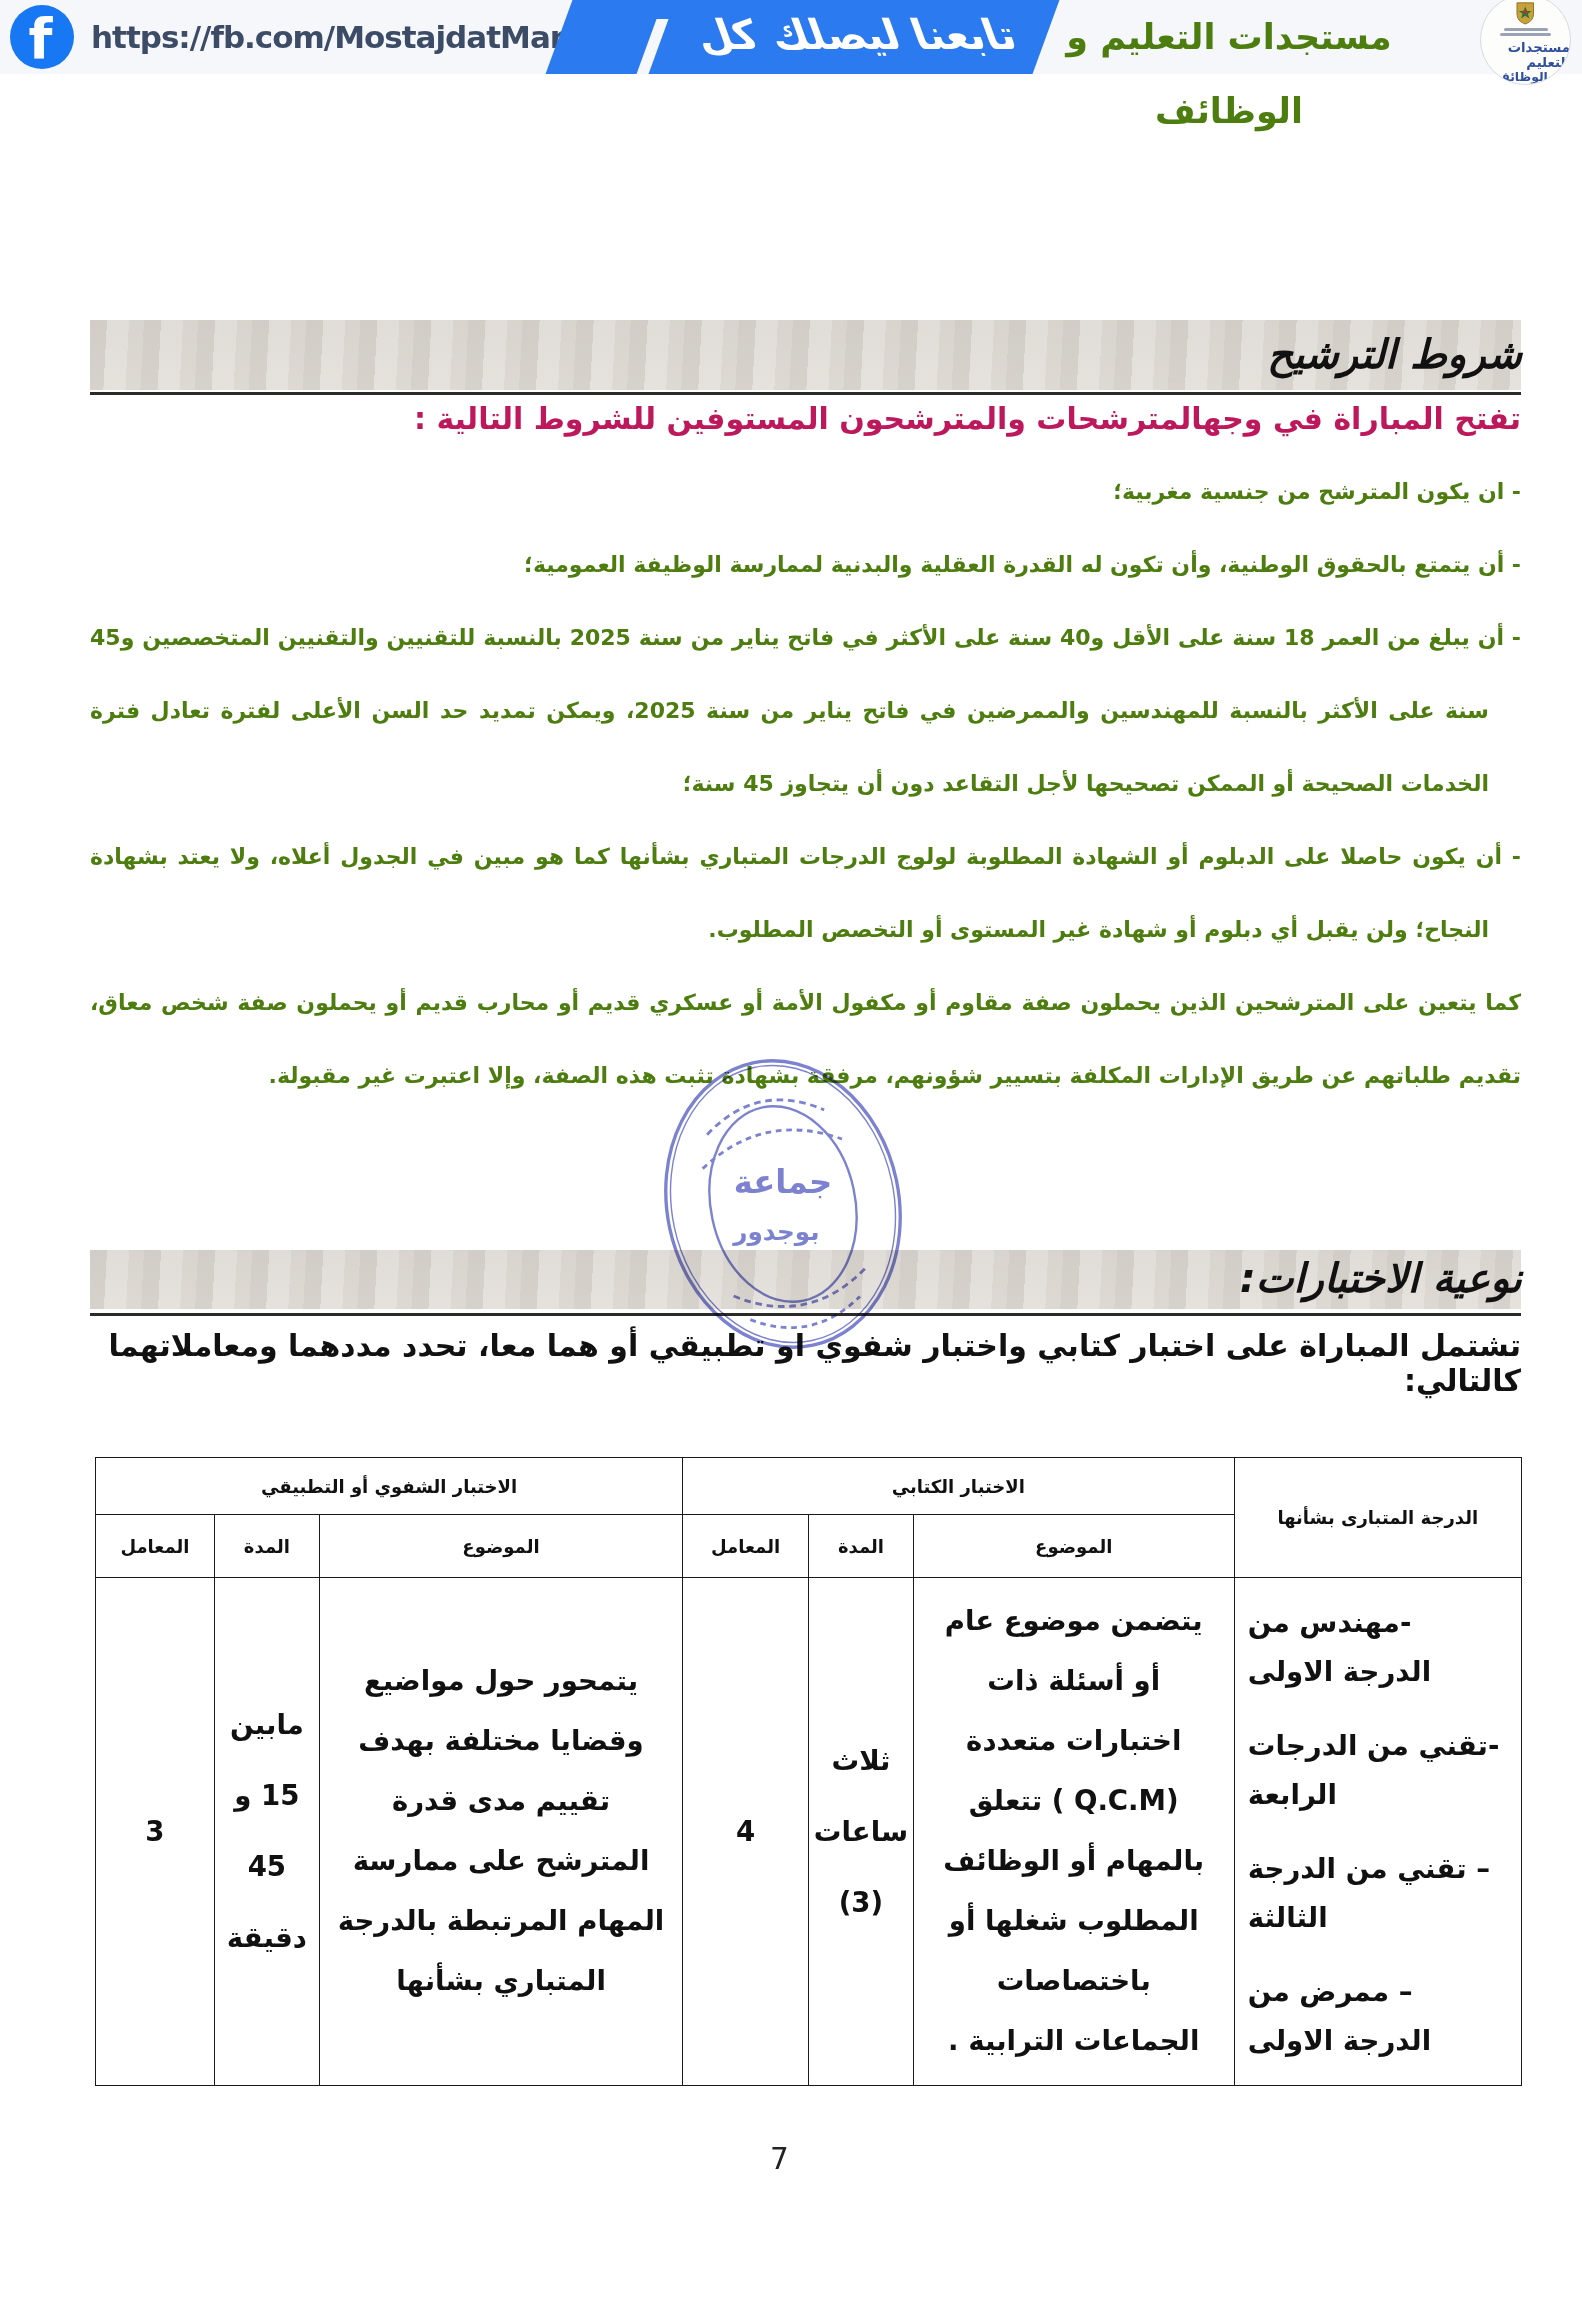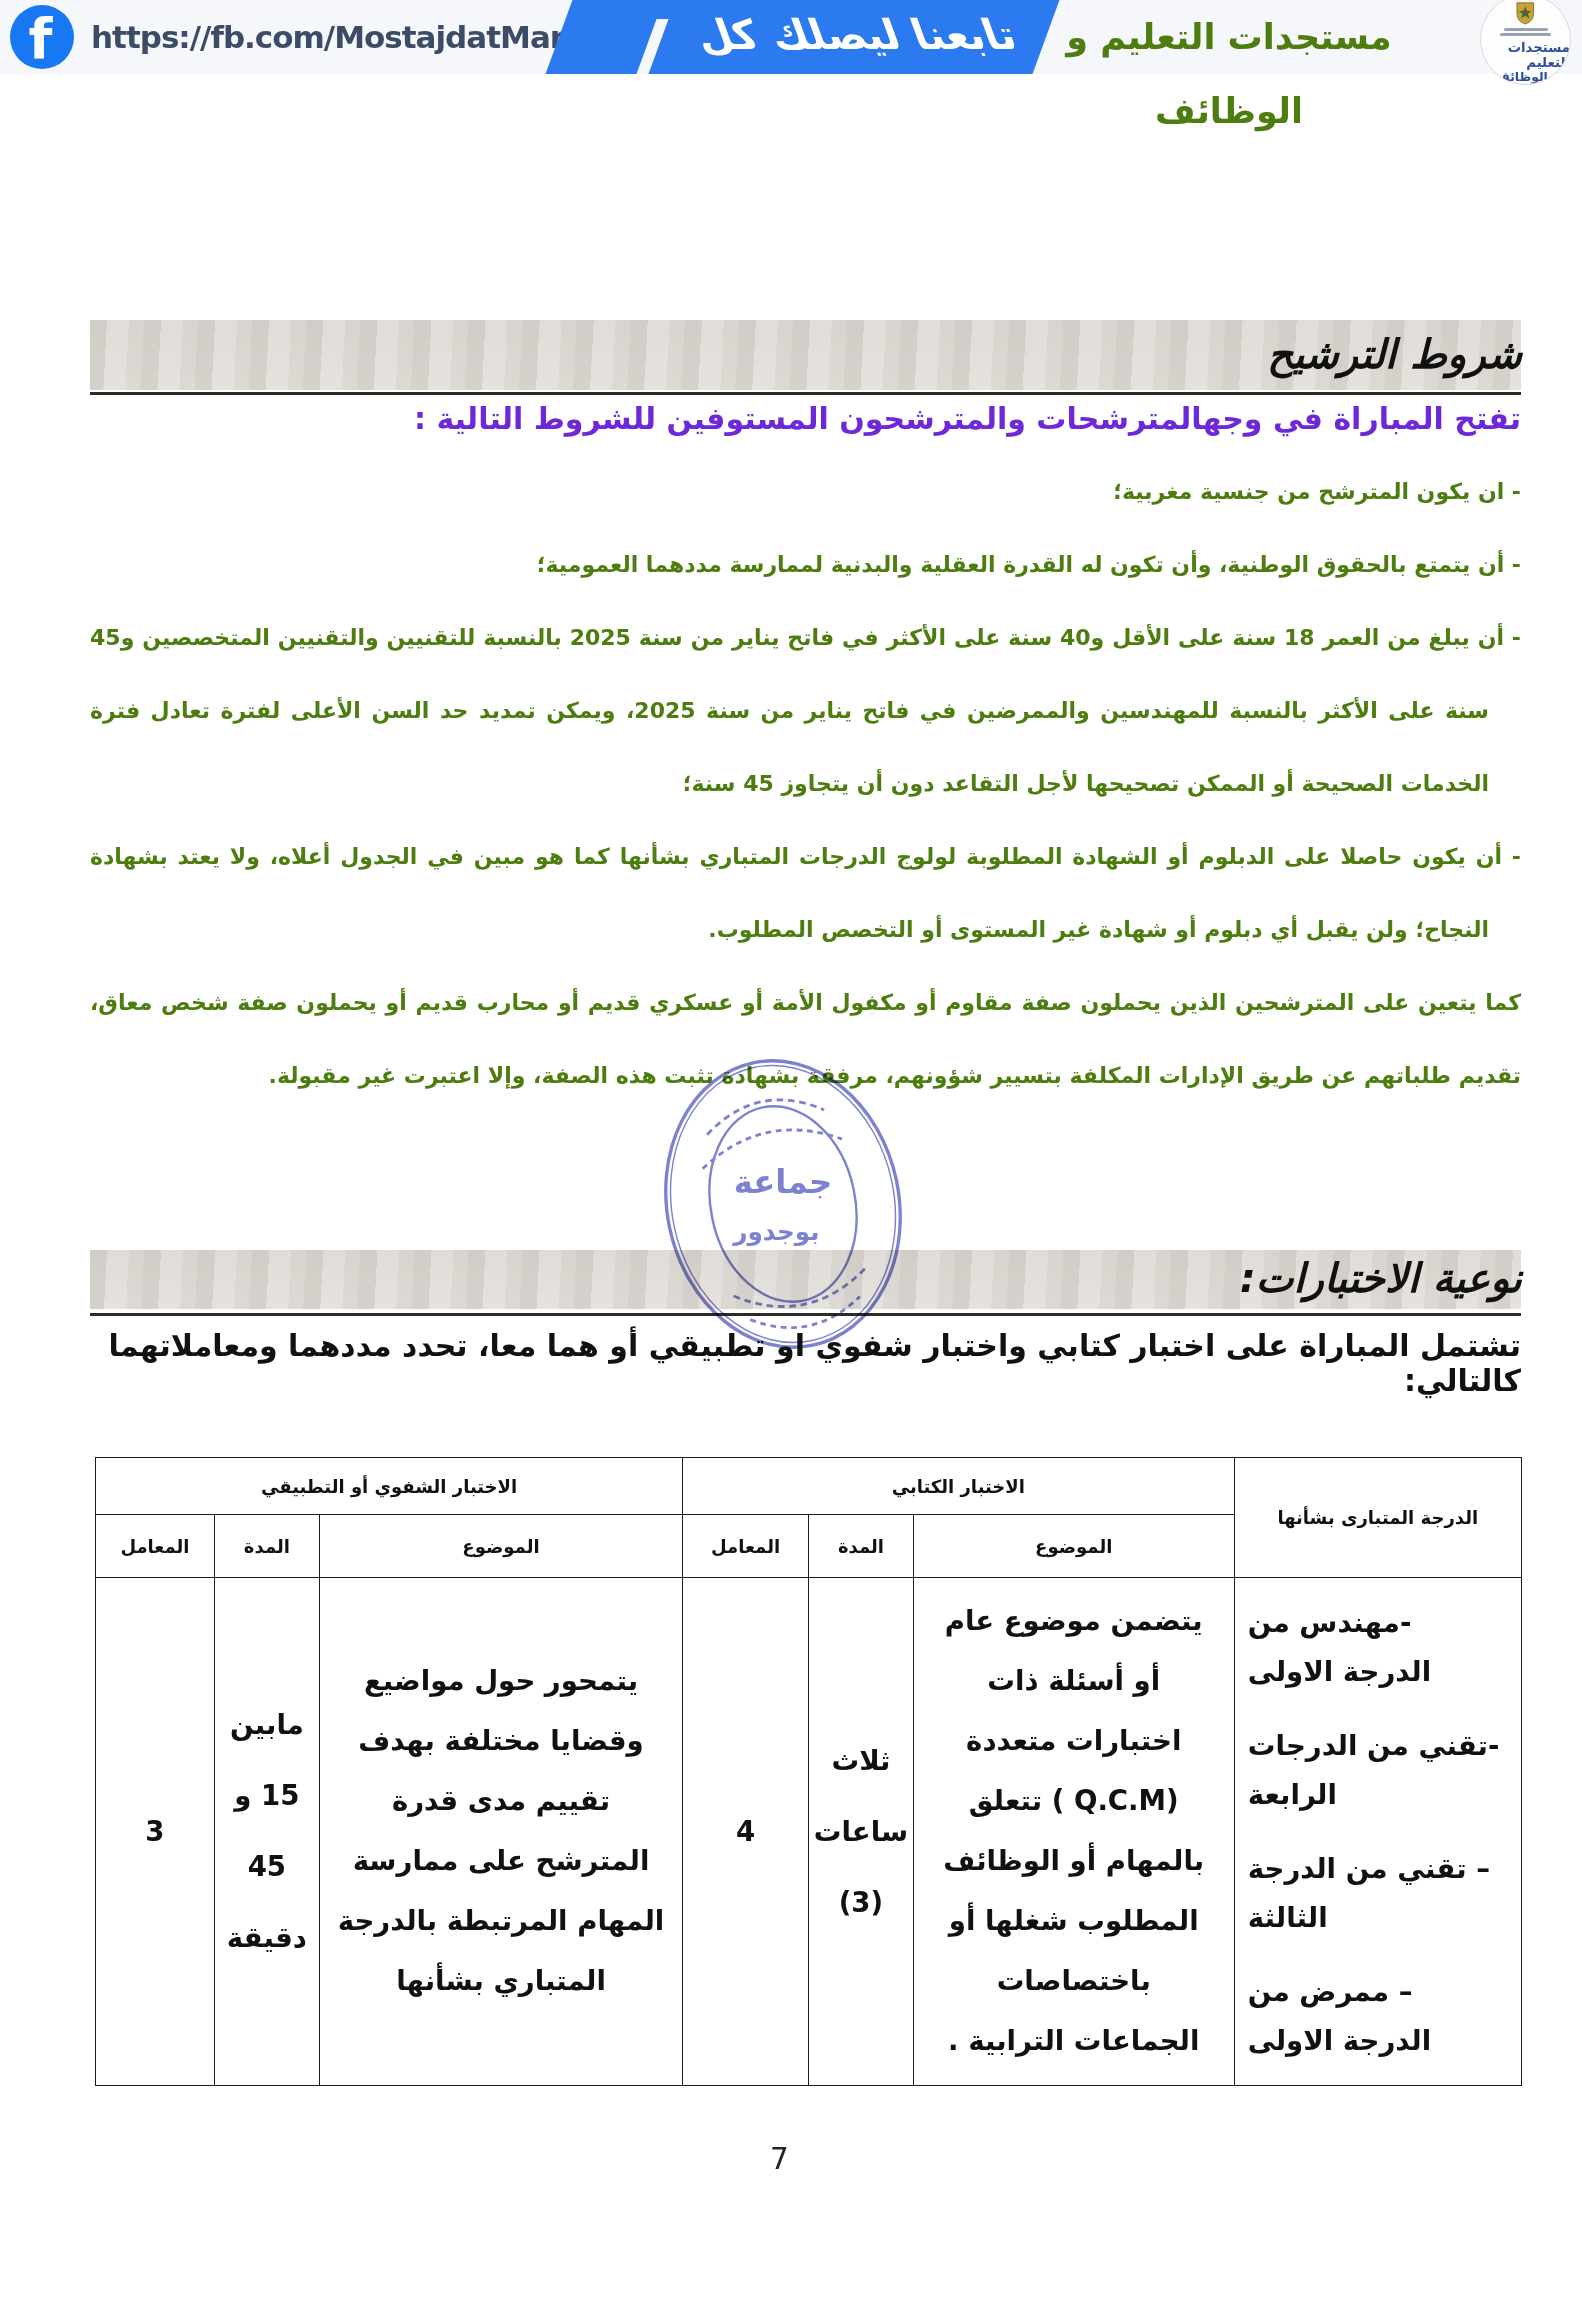--- a/index.html
+++ b/index.html
@@ -37,21 +37,21 @@
   .band2{top:1250px;height:59px;}
   .hrule{position:absolute;left:90px;width:1431px;height:2.9px;background:#2b2b28;}
   .rule1{top:392px;}
   .rule2{top:1313px;}
   .sec-title{position:absolute;right:61px;direction:rtl;font-weight:bold;color:#111;
              font-size:40px;font-style:italic;}
   .title1{top:331px;}
   .title2{top:1255px;}
   
   .intro{position:absolute;left:90px;top:401px;width:1431px;direction:rtl;text-align:right;
-         font-weight:bold;font-size:30px;color:#6d28d9;}
+         font-weight:bold;font-size:30px;color:#be185d;}
   .flow{position:absolute;left:90px;top:455px;width:1431px;direction:rtl;text-align:justify;
         font-weight:bold;font-size:22px;line-height:73px;color:#4d7c0f;}
   .flow .li{padding-right:32px;text-indent:-32px;}
   .intro2{position:absolute;left:90px;top:1328px;width:1431px;direction:rtl;text-align:right;
           font-weight:bold;font-size:30px;color:#111;}
   
   .exams{position:absolute;left:95px;top:1457px;width:1427px;border-collapse:collapse;
          direction:rtl;color:#111;}
   .exams th,.exams td{border:1.9px solid #1a1a18;font-weight:bold;}
   .exams th{font-size:18px;padding:3.8px;}
@@ -98,21 +98,21 @@
   </div>
 
   <div class="scanband band1"></div>
   <div class="sec-title title1">شروط الترشيح</div>
   <div class="hrule rule1"></div>
 
   <div class="intro">تفتح المباراة في وجهالمترشحات والمترشحون المستوفين للشروط التالية :</div>
 
   <div class="flow">
     <div class="li">- ان يكون المترشح من جنسية مغربية؛</div>
-    <div class="li">- أن يتمتع بالحقوق الوطنية، وأن تكون له القدرة العقلية والبدنية لممارسة مددهما العمومية؛</div>
+    <div class="li">- أن يتمتع بالحقوق الوطنية، وأن تكون له القدرة العقلية والبدنية لممارسة الوظيفة العمومية؛</div>
     <div class="li">- أن يبلغ من العمر 18 سنة على الأقل و40 سنة على الأكثر في فاتح يناير من سنة 2025 بالنسبة للتقنيين والتقنيين المتخصصين و45 سنة على الأكثر بالنسبة للمهندسين والممرضين في فاتح يناير من سنة 2025، ويمكن تمديد حد السن الأعلى لفترة تعادل فترة الخدمات الصحيحة أو الممكن تصحيحها لأجل التقاعد دون أن يتجاوز 45 سنة؛</div>
     <div class="li">- أن يكون حاصلا على الدبلوم أو الشهادة المطلوبة لولوج الدرجات المتباري بشأنها كما هو مبين في الجدول أعلاه، ولا يعتد بشهادة النجاح؛ ولن يقبل أي دبلوم أو شهادة غير المستوى أو التخصص المطلوب.</div>
     <div>كما يتعين على المترشحين الذين يحملون صفة مقاوم أو مكفول الأمة أو عسكري قديم أو محارب قديم أو يحملون صفة شخص معاق، تقديم طلباتهم عن طريق الإدارات المكلفة بتسيير شؤونهم، مرفقة بشهادة تثبت هذه الصفة، وإلا اعتبرت غير مقبولة.</div>
   </div>
 
   <svg class="stamp" width="302" height="350" viewBox="0 0 318 368">
     <g transform="rotate(-12 159 184)" stroke="#5f66c4" fill="none">
       <ellipse cx="159" cy="184" rx="122" ry="152" stroke-width="3.5"></ellipse>
       <ellipse cx="159" cy="184" rx="117" ry="147" stroke-width="1.5"></ellipse>
       <ellipse cx="159" cy="184" rx="76" ry="104" stroke-width="2.5"></ellipse>

